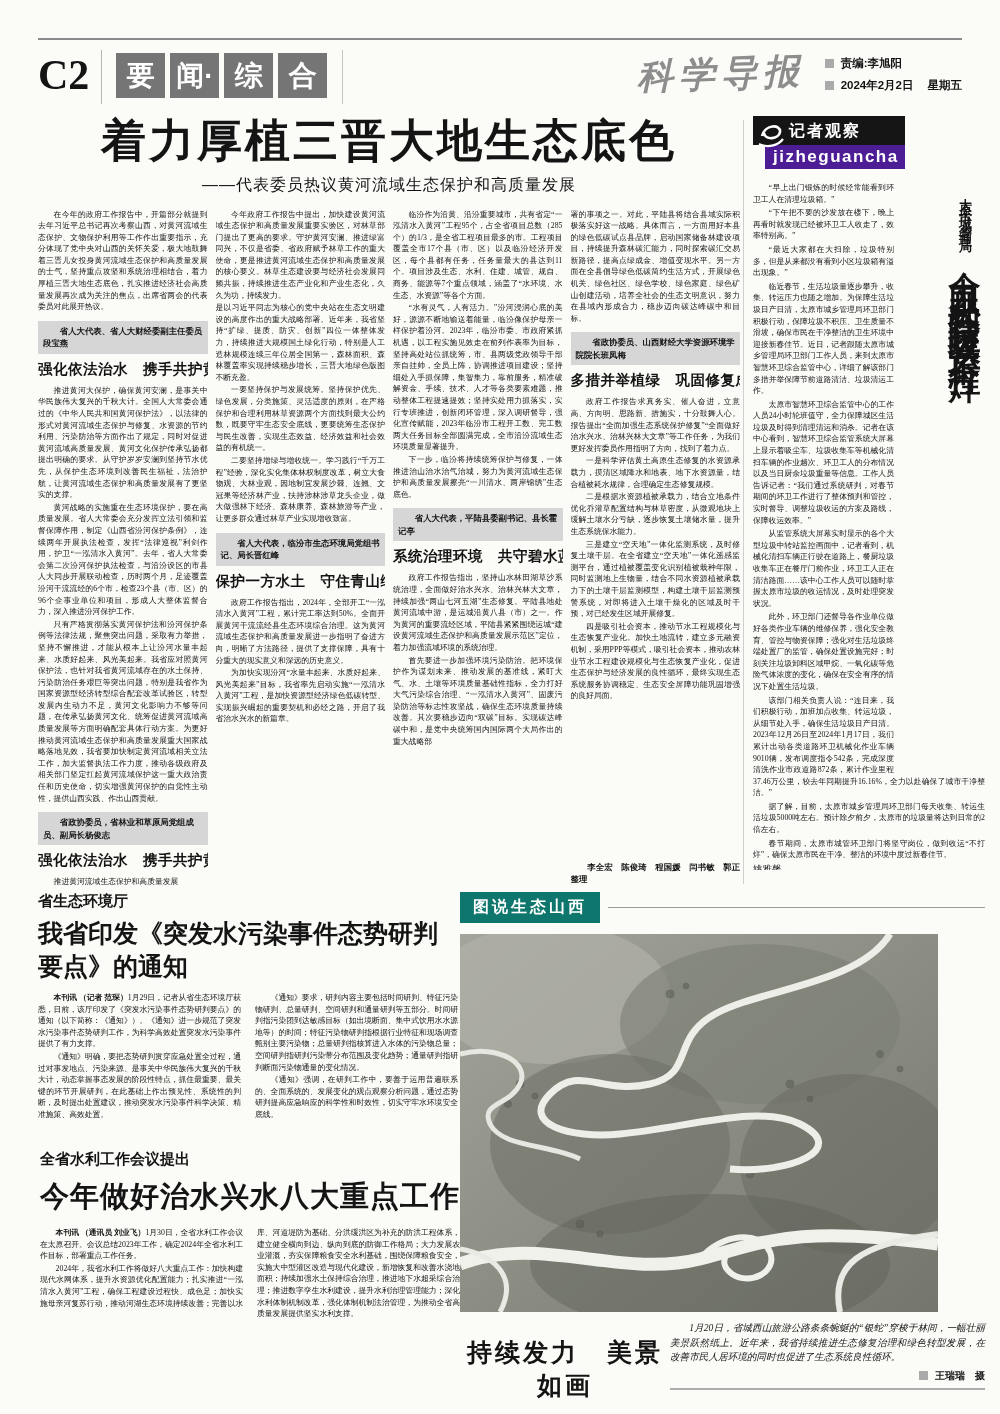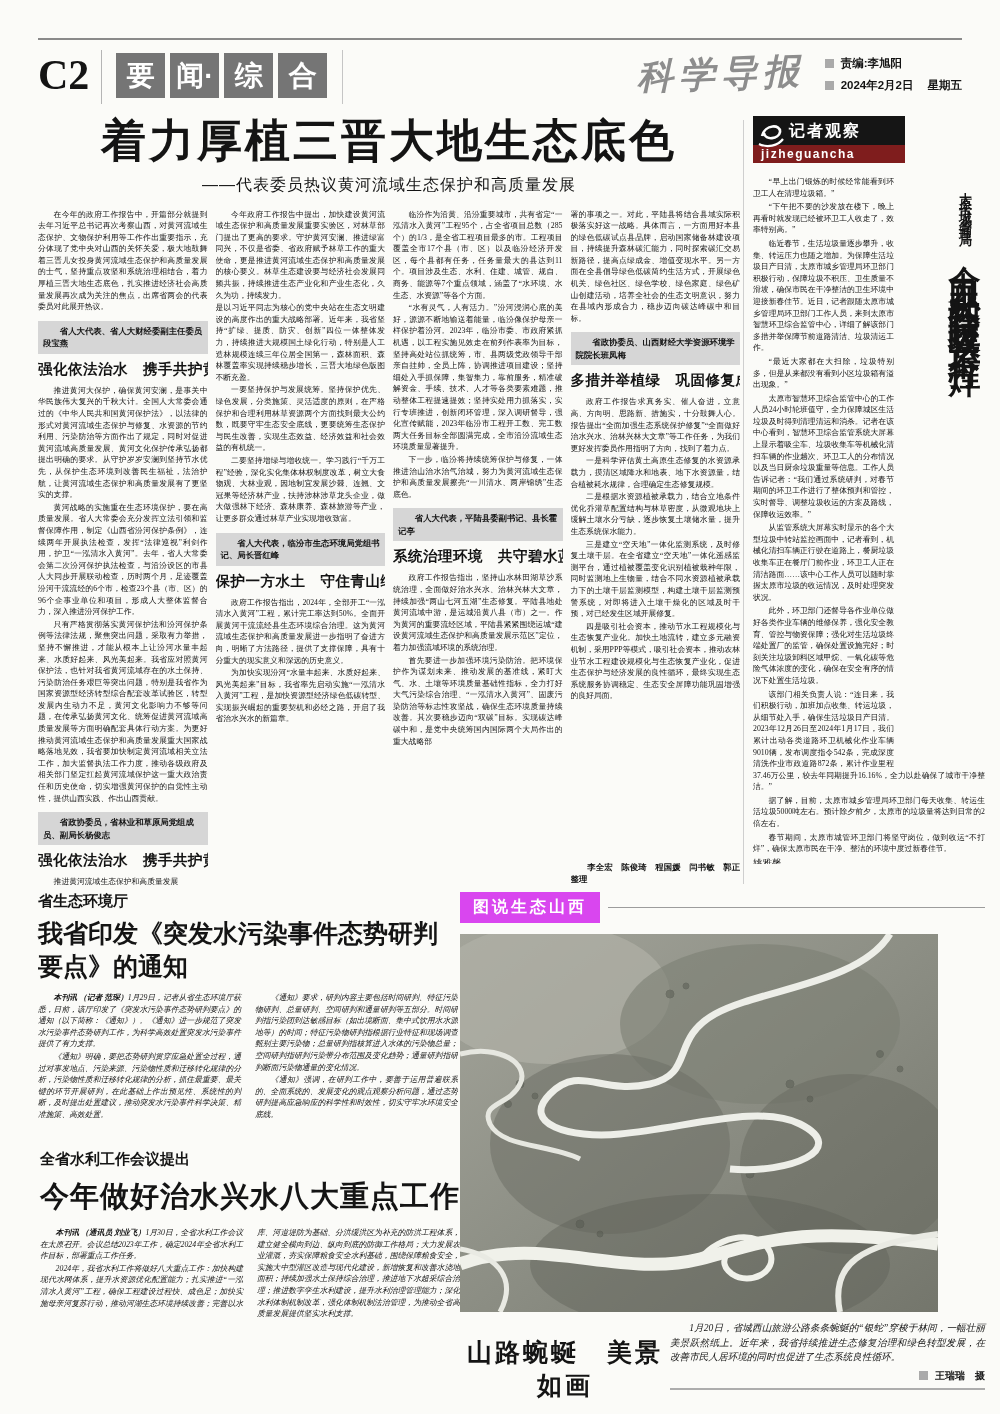--- a/index.html
+++ b/index.html
@@ -39,44 +39,44 @@
             text-align:center;margin:2px 0 6px;letter-spacing:.5px;white-space:nowrap;}
   .byline{font-weight:bold;font-size:8.4px;font-family:"Liberation Sans","DejaVu Sans",sans-serif;
           margin-top:auto;text-indent:2em;text-align:justify;line-height:12px;}
   
   #obsdiv{left:743px;top:120px;width:1px;height:764px;background:#cfcfcf;}
   #observer{left:753px;top:116px;width:232px;height:772px;}
   .obanner{width:152px;}
   .obanner-top{background:#151515;color:#fff;font-family:"Liberation Sans","DejaVu Sans",sans-serif;
                font-weight:bold;font-size:16px;letter-spacing:2px;padding:5px 6px 3px 36px;position:relative;}
   .ologo{position:absolute;left:4px;top:5px;}
-  .obanner-sub{background:#7f1d1d;color:#fff;font-family:"Liberation Sans","DejaVu Sans",sans-serif;
-               font-weight:bold;font-size:12px;letter-spacing:1.5px;padding:2px 8px;margin-left:0;}
+  .obanner-sub{background:#4c1d95;color:#fff;font-family:"Liberation Sans","DejaVu Sans",sans-serif;
+               font-weight:bold;font-size:17px;letter-spacing:1.5px;padding:2px 8px;margin-left:12px;}
   .obody{margin-top:13px;height:688px;overflow:hidden;font-size:9.4px;line-height:13.4px;text-align:justify;}
   .obody p{margin:0 0 2px;text-indent:2em;}
   .vert-float{float:right;width:84px;height:588px;margin-left:7px;writing-mode:vertical-rl;
               text-orientation:upright;}
   .v-kicker{font-family:"Liberation Sans","DejaVu Sans",sans-serif;font-weight:bold;font-size:13px;
             letter-spacing:6px;padding-top:6px;}
   .v-title{font-size:32px;font-weight:bold;font-family:"Liberation Serif",serif;letter-spacing:7px;
            line-height:1.3;}
   .o-credit{text-align:left;font-weight:normal;padding-right:4px;}
   
   .kicker{font-family:"Liberation Sans","DejaVu Sans",sans-serif;font-weight:bold;font-size:15px;}
   #env{left:38px;top:892px;width:420px;height:254px;}
   .env-title{font-size:25px;font-weight:bold;margin:6px 0 9px;letter-spacing:0;}
   .two-col{column-count:2;column-gap:14px;height:168px;overflow:hidden;font-size:7.8px;line-height:11.6px;
            text-align:justify;}
-  .two-col p{margin:0 0 1px;text-indent:2em;font-style:italic;}
+  .two-col p{margin:0 0 1px;text-indent:2em;}
   #water{left:40px;top:1150px;width:420px;height:258px;}
   .water-title{font-size:29px;font-weight:bold;margin:8px 0 10px;letter-spacing:1px;}
   
   #photoSec{left:460px;top:892px;width:525px;height:514px;}
   .ph-head{display:flex;align-items:center;}
-  .ph-box{background:#d946ef;color:#fff;font-family:"Liberation Sans","DejaVu Sans",sans-serif;font-weight:bold;
+  .ph-box{background:#0f766e;color:#fff;font-family:"Liberation Sans","DejaVu Sans",sans-serif;font-weight:bold;
           font-size:16px;padding:5px 13px;letter-spacing:3px;}
   .ph-line{flex:1;height:1px;background:#9c9c9c;margin-left:8px;}
   .photo{margin-top:11px;width:478px;height:378px;background:#888;display:block;}
   .cap-row{display:flex;margin-top:9px;}
   .cap-title{width:210px;font-size:25px;font-weight:bold;text-align:center;letter-spacing:3px;padding-top:15px;}
   .cap-text{flex:1;font-size:9.6px;line-height:14.5px;font-style:italic;text-align:justify;}
   .cap-text p{margin:0;text-indent:2em;}
   .cap-credit{display:flex;justify-content:flex-end;align-items:center;font-weight:bold;font-style:normal;
               margin-top:4px;font-size:10px;}
   .cap-underline{height:2px;background:#adadad;margin-top:5px;}
@@ -174,39 +174,39 @@
     <div class="obanner-sub">jizheguancha</div>
   </div>
   <div class="obody">
     <div class="vert-float">
       <span class="v-kicker">太原市城乡管理局</span>
       <span class="v-title">全力以赴大扫除垃圾收运『不打烊』</span>
     </div>
     <div id="obs-paras">
         <p class="bp">“早上出门锻炼的时候经常能看到环卫工人在清理垃圾箱。”</p>
         <p class="bp">“下午把不要的沙发放在楼下，晚上再看时就发现已经被环卫工人收走了，效率特别高。”</p>
+        <p class="bp">“最近大家都在大扫除，垃圾特别多，但是从来都没有看到小区垃圾箱有溢出现象。”</p>
         <p class="bp">临近春节，生活垃圾量逐步攀升，收集、转运压力也随之增加。为保障生活垃圾日产日清，太原市城乡管理局环卫部门积极行动，保障垃圾不积压、卫生质量不滑坡，确保市民在干净整洁的卫生环境中迎接新春佳节。近日，记者跟随太原市城乡管理局环卫部门工作人员，来到太原市智慧环卫综合监管中心，详细了解该部门多措并举保障节前道路清洁、垃圾清运工作。</p>
-        <p class="bp">“最近大家都在大扫除，垃圾特别多，但是从来都没有看到小区垃圾箱有溢出现象。”</p>
         <p class="bp">太原市智慧环卫综合监管中心的工作人员24小时轮班值守，全力保障城区生活垃圾及时得到清理清运和消杀。记者在该中心看到，智慧环卫综合监管系统大屏幕上显示着吸尘车、垃圾收集车等机械化清扫车辆的作业趟次、环卫工人的分布情况以及当日厨余垃圾重量等信息。工作人员告诉记者：“我们通过系统研判，对春节期间的环卫工作进行了整体预判和管控，实时督导、调整垃圾收运的方案及路线，保障收运效率。”</p>
         <p class="bp">从监管系统大屏幕实时显示的各个大型垃圾中转站监控画面中，记者看到，机械化清扫车辆正行驶在道路上，餐厨垃圾收集车正在餐厅门前作业，环卫工人正在清洁路面……该中心工作人员可以随时掌握太原市垃圾的收运情况，及时处理突发状况。</p>
         <p class="bp">此外，环卫部门还督导各作业单位做好各类作业车辆的维修保养，强化安全教育、管控与物资保障；强化对生活垃圾终端处置厂的监管，确保处置设施完好；时刻关注垃圾卸料区域甲烷、一氧化碳等危险气体浓度的变化，确保在安全有序的情况下处置生活垃圾。</p>
         <p class="bp">该部门相关负责人说：“连日来，我们积极行动，加班加点收集、转运垃圾，从细节处入手，确保生活垃圾日产日清。2023年12月26日至2024年1月17日，我们累计出动各类道路环卫机械化作业车辆9010辆，发布调度指令542条，完成深度清洗作业市政道路872条，累计作业里程37.46万公里，较去年同期提升16.16%，全力以赴确保了城市干净整洁。”</p>
         <p class="bp">据了解，目前，太原市城乡管理局环卫部门每天收集、转运生活垃圾5000吨左右。预计除夕前夕，太原市的垃圾量将达到日常的2倍左右。</p>
         <p class="bp">春节期间，太原市城管环卫部门将坚守岗位，做到收运“不打烊”，确保太原市民在干净、整洁的环境中度过新春佳节。</p>
       </div>
     <div class="o-credit">姚雅馨</div>
   </div>
 </div>
 
 <div class="abs" id="env">
   <div class="kicker">省生态环境厅</div>
   <div class="env-title">我省印发《突发水污染事件态势研判要点》的通知</div>
   <div class="two-col" id="env-body">
       <p class="bp"><b>本刊讯 （记者 范琛）</b>1月29日，记者从省生态环境厅获悉，日前，该厅印发了《突发水污染事件态势研判要点》的通知（以下简称：《通知》）。《通知》进一步规范了突发水污染事件态势研判工作，为科学高效处置突发水污染事件提供了有力支撑。</p>
-      <p class="bp">《通知》明确，要把态势研判贯穿应急处置全过程，通过对事发地点、污染来源、污染物性质和迁移转化规律的分析，污染物性质和迁移转化规律的分析，抓住最重要、最关键的环节开展研判，在此基础上作出预见性、系统性的判断，及时提出处置建议，推动突发水污染事件科学决策、精准施策、高效处置。</p>
+      <p class="bp">《通知》明确，要把态势研判贯穿应急处置全过程，通过对事发地点、污染来源、是事关中华民族伟大复兴的千秋大计，动态掌握事态发展的阶段性特点，抓住最重要、最关键的环节开展研判，在此基础上作出预见性、系统性的判断，及时提出处置建议，推动突发水污染事件科学决策、精准施策、高效处置。</p>
       <p class="bp">《通知》要求，研判内容主要包括时间研判、特征污染物研判、总量研判、空间研判和通量研判等五部分。时间研判指污染团到达敏感目标（如出境断面、集中式饮用水水源地等）的时间；特征污染物研判指根据行业特征和现场调查甄别主要污染物；总量研判指核算进入水体的污染物总量；空间研判指研判污染带分布范围及变化趋势；通量研判指研判断面污染物通量的变化情况。</p>
       <p class="bp">《通知》强调，在研判工作中，要善于运用普遍联系的、全面系统的、发展变化的观点观察分析问题，通过态势研判提高应急响应的科学性和时效性，切实守牢水环境安全底线。</p>
     </div>
 </div>
 
 <div class="abs" id="water">
   <div class="kicker">全省水利工作会议提出</div>
   <div class="water-title">今年做好治水兴水八大重点工作</div>
   <div class="two-col" id="water-body">
       <p class="bp"><b>本刊讯 （通讯员 刘业飞）</b>1月30日，全省水利工作会议在太原召开。会议总结2023年工作，确定2024年全省水利工作目标，部署重点工作任务。</p>
@@ -249,21 +249,21 @@
         <circle cx="290" cy="240" r="4"></circle>
     </g>
     <path d="M430 0 C400 50, 300 55, 255 80 C210 105, 235 140, 190 150 C140 161, 120 130, 90 160 C60 190, 110 205, 160 200 C230 193, 300 170, 340 190 C390 215, 330 240, 270 235" stroke="#edeee8" stroke-width="7" fill="none"></path>
     <path d="M0 120 C40 110, 70 130, 60 150 C50 172, 20 168, 30 190 C42 214, 90 210, 120 225" stroke="#e6e7e0" stroke-width="5" fill="none"></path>
     <path d="M0 330 C80 300, 160 345, 240 325 C300 310, 330 290, 478 310" stroke="#f0f1ea" stroke-width="13" fill="none"></path>
     <path d="M240 325 C260 300, 300 295, 310 318 C318 338, 290 352, 272 340 C255 328, 268 310, 292 312" stroke="#f0f1ea" stroke-width="6" fill="none"></path>
     <path d="M380 378 C370 330, 400 310, 478 300" stroke="#e9eae3" stroke-width="6" fill="none"></path>
     <path d="M40 378 C60 340, 30 320, 0 315" stroke="#e9eae3" stroke-width="5" fill="none"></path>
   </svg>
   <div class="cap-row">
-    <div class="cap-title">山路蜿蜒　美景如画</div>
+    <div class="cap-title">持续发力　美景如画</div>
     <div class="cap-text">
       <p>1月20日，省城西山旅游公路条条蜿蜒的“银蛇”穿梭于林间，一幅壮丽美景跃然纸上。近年来，我省持续推进生态修复治理和绿色转型发展，在改善市民人居环境的同时也促进了生态系统良性循环。</p>
       <div class="cap-credit">
         <span class="sq"></span>
         <span>王瑞瑞　摄</span>
       </div>
       <div class="cap-underline"></div>
     </div>
   </div>
 </div>

